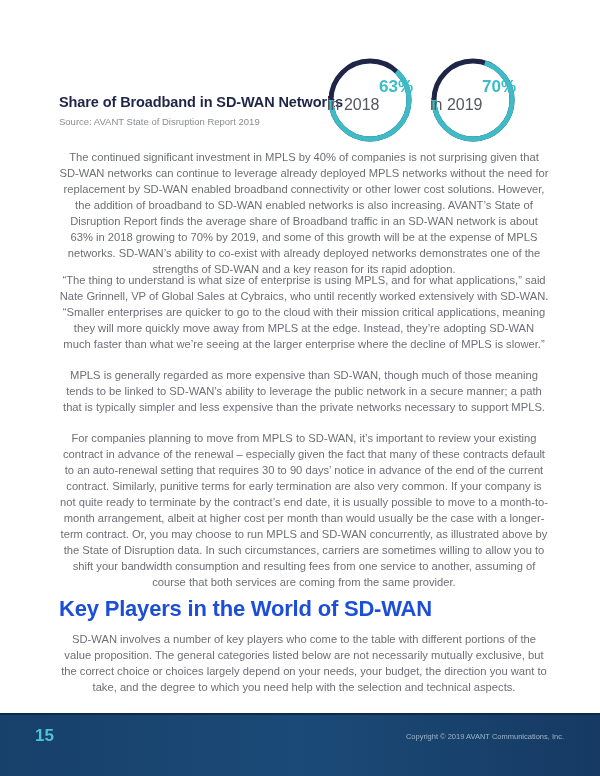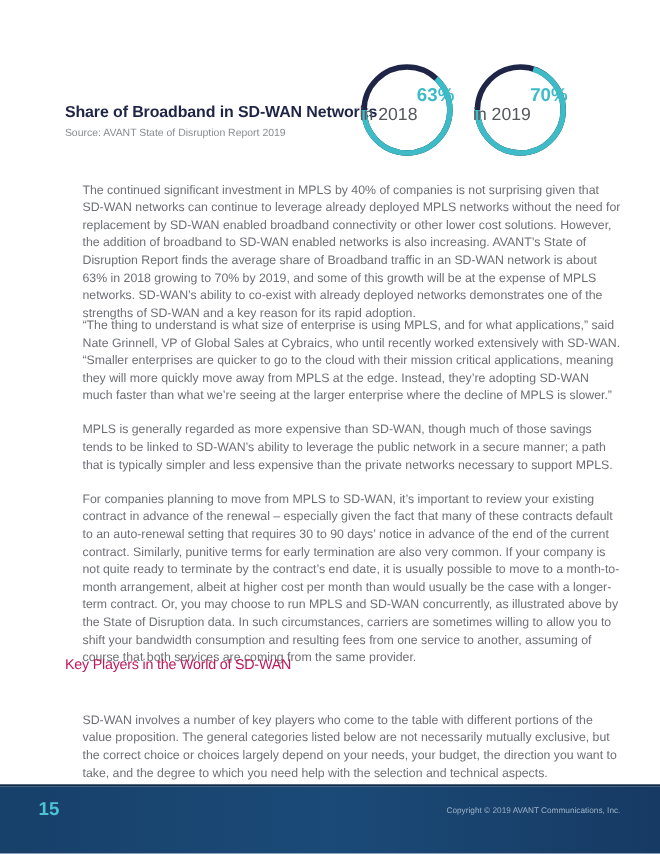--- a/index.html
+++ b/index.html
@@ -6,26 +6,26 @@
   body { width:600px; height:776px; background:#ffffff; position:relative; overflow:hidden;
          font-family:"Liberation Sans", sans-serif; color:#6b6d72; }
   .chart-title { position:absolute; left:59px; top:94px; font-size:14.5px; font-weight:bold; color:#1f2547; letter-spacing:-0.1px; }
   .chart-source { position:absolute; left:59px; top:116px; font-size:9.5px; color:#8a8c90; }
   .ring { position:absolute; width:86px; height:86px; }
   .ring svg { position:absolute; left:0; top:0; }
   .ring .pct { position:absolute; left:0; width:86px; top:21px; text-align:right; font-size:17px; font-weight:bold; color:#3dbcc8; line-height:18px; }
   .ring .yr { position:absolute; left:0; width:86px; top:38px; font-size:16px; color:#55575d; line-height:20px; }
   .ring1 { left:327px; top:57px; }
   .ring2 { left:430px; top:57px; }
-  .para { position:absolute; left:59px; width:490px; font-size:11.2px; line-height:16px; color:#6d6f74; margin:16px; }
+  .para { position:absolute; left:59px; width:490px; font-size:11.2px; line-height:16px; color:#6d6f74; margin:0;text-align:center; }
   .p1 { top:149px; }
   .p2 { top:272px; }
   .p3 { top:367px; }
   .p4 { top:430px; }
-  .h2 { position:absolute; left:59px; top:596px; font-size:13px; font-weight:normal; color:#be185d; letter-spacing:-0.2px; }
+  .h2 { position:absolute; left:59px; top:596px; font-size:22px; font-weight:bold; color:#1d4ed8; letter-spacing:-0.2px; }
   .p5 { top:631px; }
   .footer { position:absolute; left:0; top:713px; width:600px; height:63px;
             background:linear-gradient(90deg,#17406a 0%,#1b4a78 50%,#163a63 100%); border-top:2px solid #0e2a48; }
   .page-num { position:absolute; left:35px; top:11px; font-size:17px; font-weight:bold; color:#4ec3d6; }
   .copyright { position:absolute; right:36px; top:17px; font-size:7.5px; color:#9fb3c8;text-align:right; }
 </style>
 </head>
 <body>
 
 <div class="chart-title">Share of Broadband in SD-WAN Networks</div>
@@ -45,21 +45,21 @@
   <svg width="86" height="86" viewBox="0 0 86 86">
     <circle cx="43" cy="43" r="39" fill="none" stroke="#1f2547" stroke-width="5"></circle>
     <circle cx="43" cy="43" r="39" fill="none" stroke="#3dbcc8" stroke-width="5" stroke-dasharray="171.5 245.0" transform="rotate(180 43 43) scale(1,-1) translate(0,-86)"></circle>
   </svg>
   <div class="pct">70%</div>
   <div class="yr">in 2019</div>
 </div>
 
 <p class="para p1">The continued significant investment in MPLS by 40% of companies is not surprising given that SD-WAN networks can continue to leverage already deployed MPLS networks without the need for replacement by SD-WAN enabled broadband connectivity or other lower cost solutions.  However, the addition of broadband to SD-WAN enabled networks is also increasing.  AVANT’s State of Disruption Report finds the average share of Broadband traffic in an SD-WAN network is about 63% in 2018 growing to 70% by 2019, and some of this growth will be at the expense of MPLS networks. SD-WAN’s ability to co-exist with already deployed networks demonstrates one of the strengths of  SD-WAN and a key reason for its rapid adoption.</p>
 <p class="para p2">“The thing to understand is what size of enterprise is using MPLS, and for what applications,” said Nate Grinnell, VP of Global Sales at Cybraics, who until recently worked extensively with SD-WAN. “Smaller enterprises are quicker to go to the cloud with their mission critical applications, meaning they will more quickly move away from MPLS at the edge. Instead, they’re adopting SD-WAN much faster than what we’re seeing at the larger enterprise where the decline of MPLS is slower.”</p>
-<p class="para p3">MPLS is generally regarded as more expensive than SD-WAN, though much of those savings tends to be linked to SD-WAN’s ability to leverage the public network in a secure manner; a path that is typically simpler and less expensive than the private networks necessary to support MPLS.</p>
+<p class="para p3">MPLS is generally regarded as more expensive than SD-WAN, though much of those meaning tends to be linked to SD-WAN’s ability to leverage the public network in a secure manner; a path that is typically simpler and less expensive than the private networks necessary to support MPLS.</p>
 <p class="para p4">For companies planning to move from MPLS to SD-WAN, it’s important to review your existing contract in advance of the renewal – especially given the fact that many of these contracts default to an auto-renewal setting that requires 30 to 90 days’ notice in advance of the end of the current contract. Similarly, punitive terms for early termination are also very common. If your company is not quite ready to terminate by the contract’s end date, it is usually possible to move to a month-to-month arrangement, albeit at higher cost per month than would usually be the case with a longer-term contract. Or, you may choose to run MPLS and SD-WAN concurrently, as illustrated above by the State of Disruption data. In such circumstances, carriers are sometimes willing to allow you to shift your bandwidth consumption and resulting fees from one service to another, assuming of course that both services are coming from the same provider.</p>
 
 <div class="h2">Key Players in the World of SD-WAN</div>
 <p class="para p5">SD-WAN involves a number of key players who come to the table with different portions of the value proposition. The general categories listed below are not necessarily mutually exclusive, but the correct choice or choices largely depend on your needs, your budget, the direction you want to take, and the degree to which you need help with the selection and technical aspects.</p>
 
 <div class="footer">
   <div class="page-num">15</div>
   <div class="copyright">Copyright © 2019 AVANT Communications, Inc.</div>
 </div>
 

